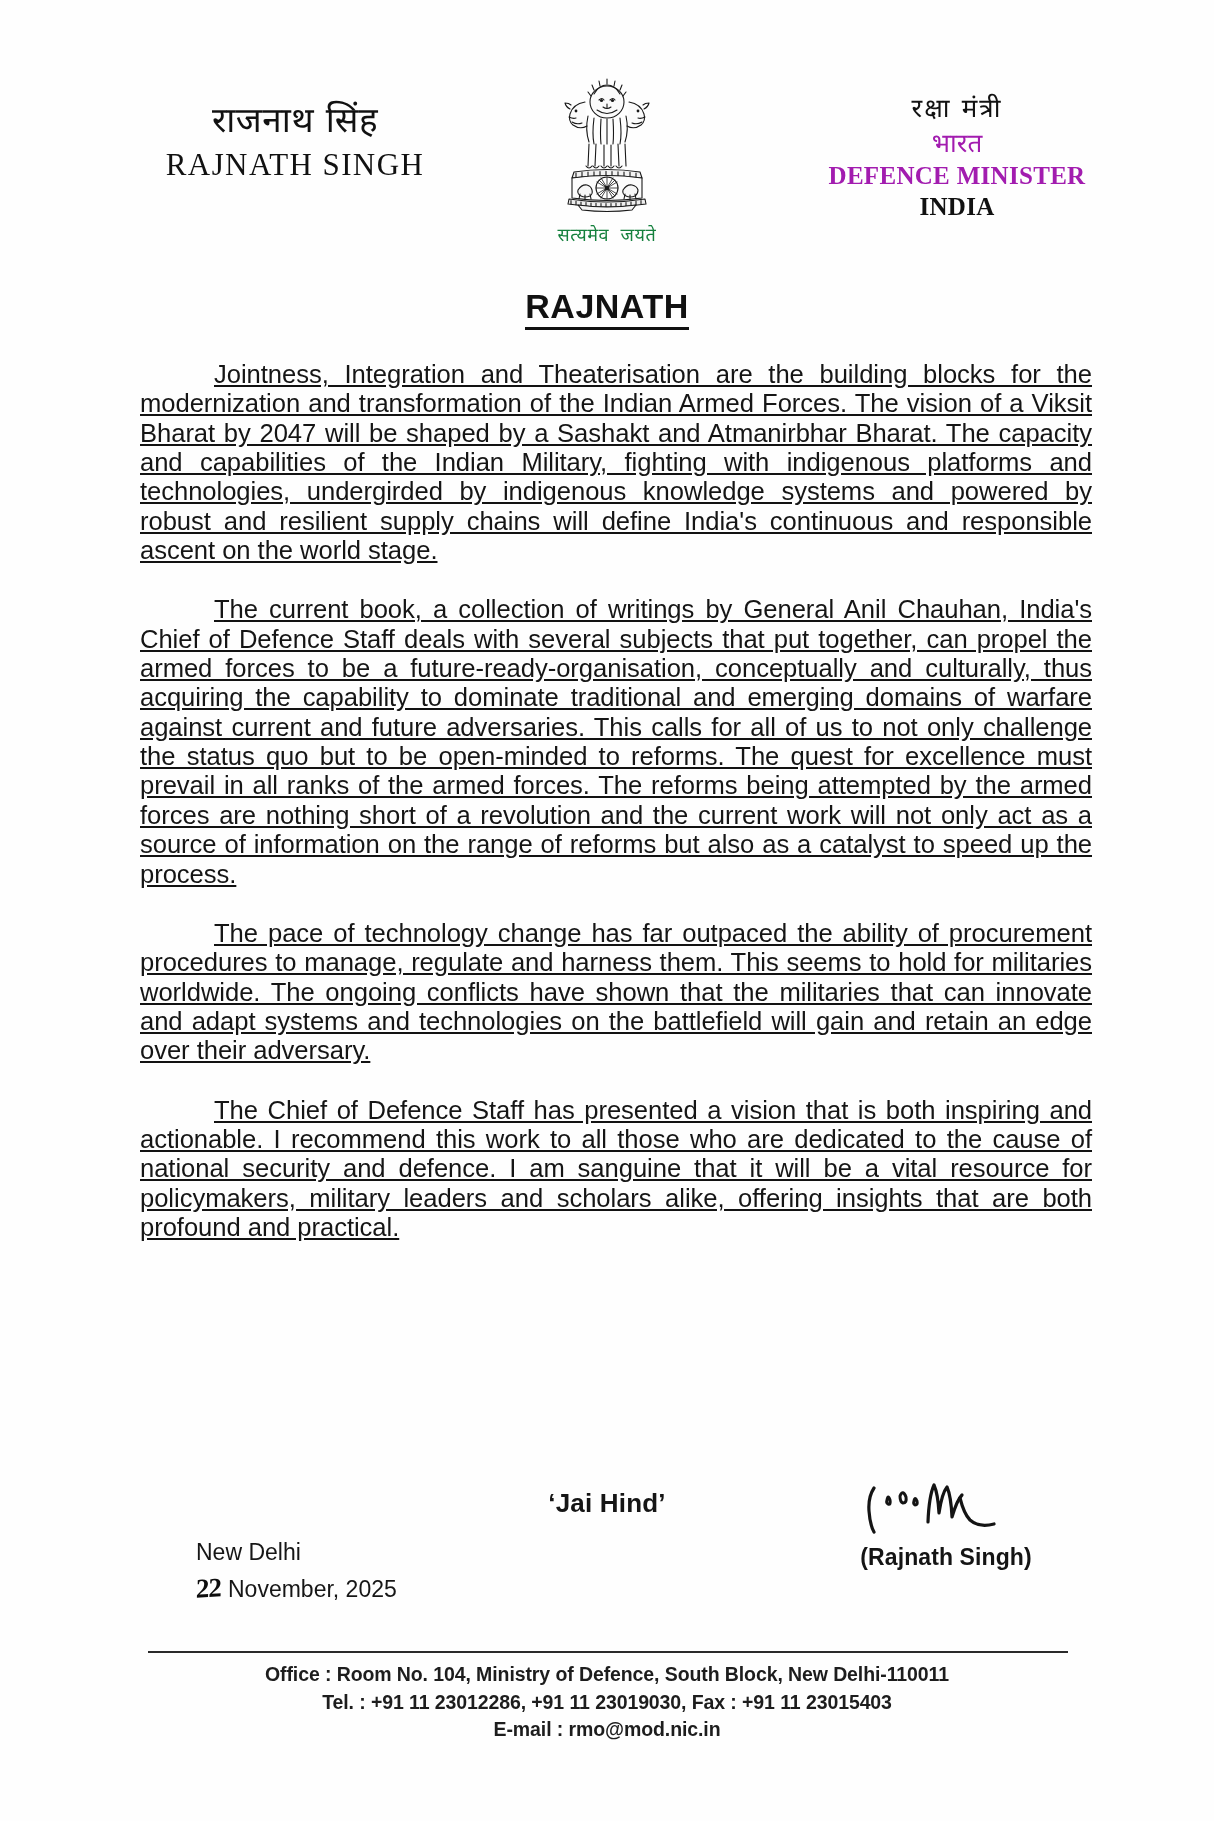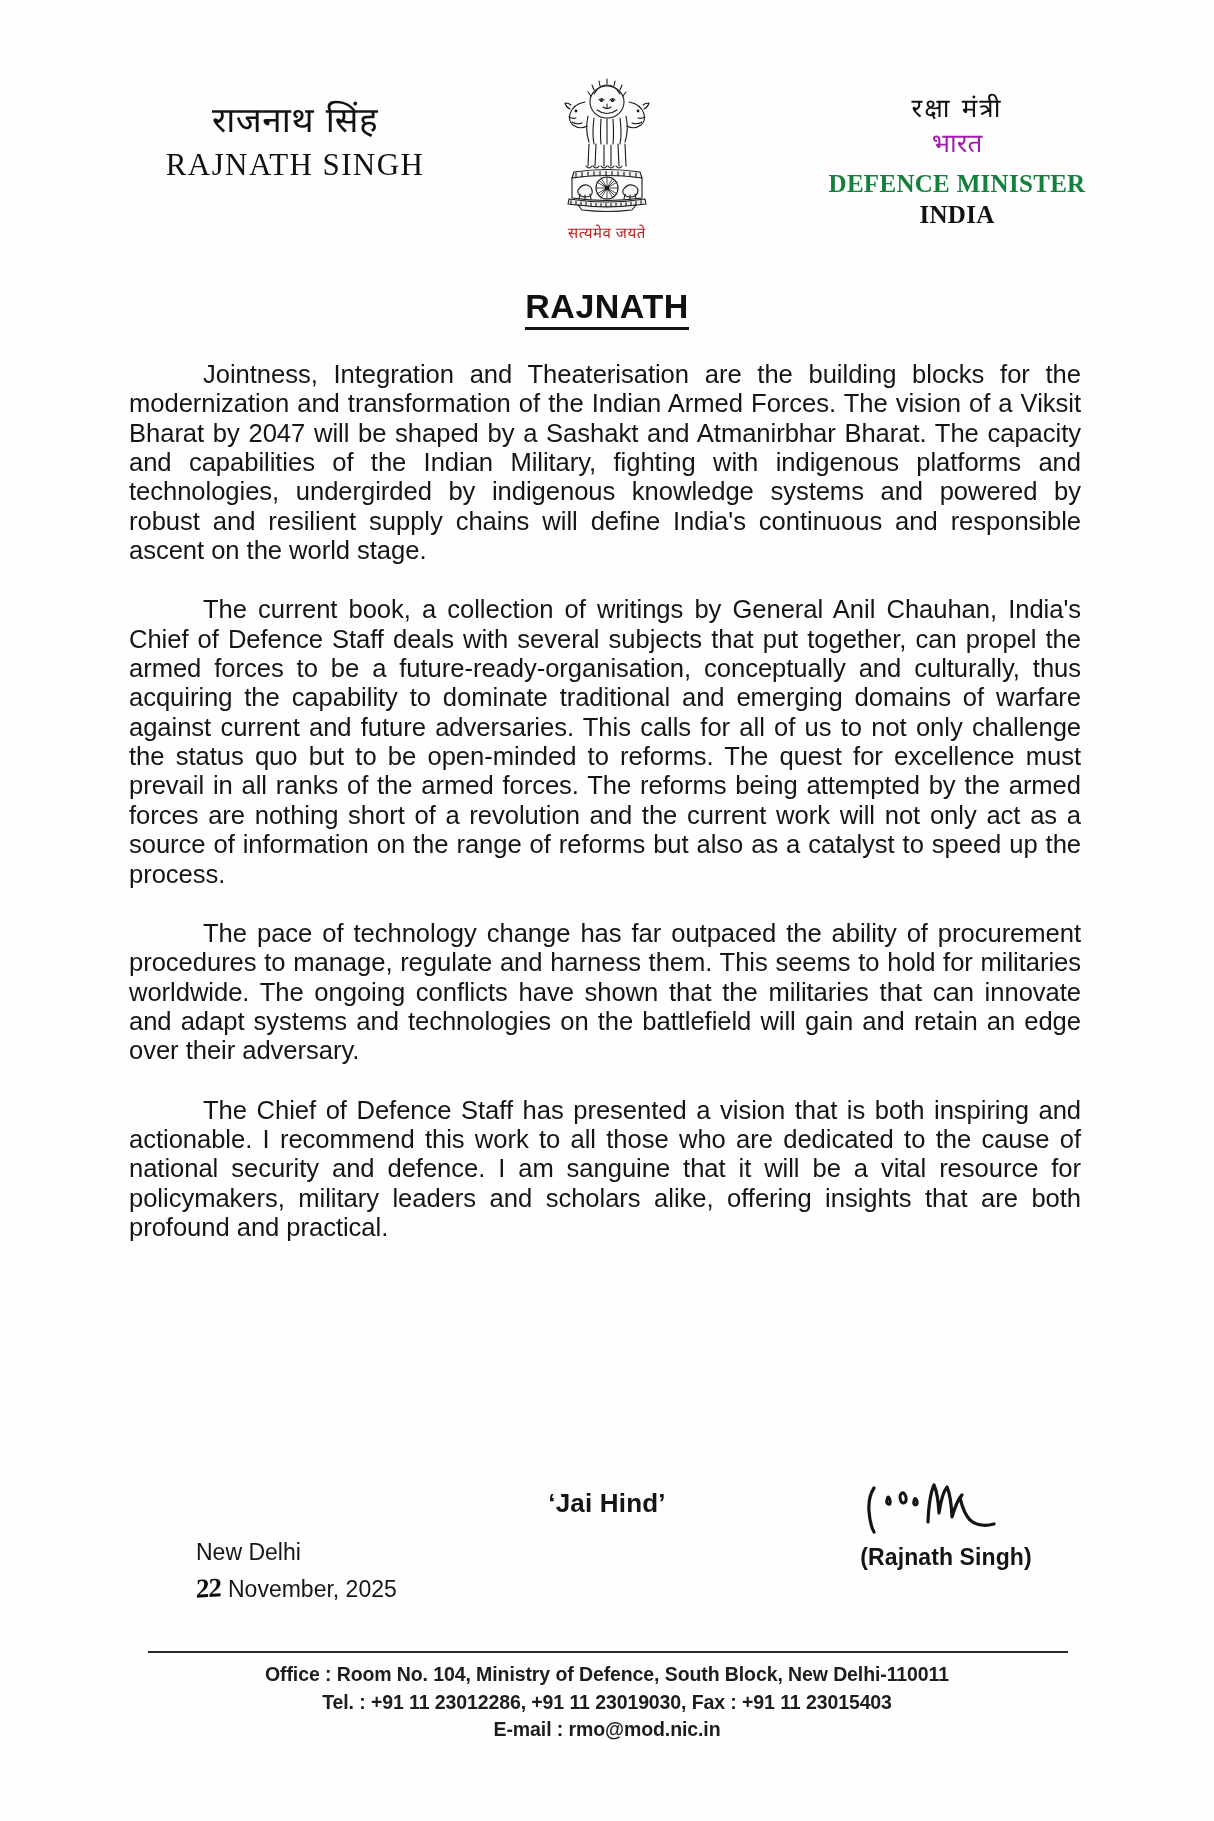--- a/index.html
+++ b/index.html
@@ -75,23 +75,23 @@
     font-size: 26px;
     line-height: 1.25;
     margin-top: 2px;
     color: #a21caf;
   }
   .lh-r-en1 {
     font-family: "Liberation Serif", serif;
     font-weight: bold;
     font-size: 25px;
     line-height: 1.25;
-    margin-top: 9px;
+    margin-top: 1px;
     letter-spacing: 0.3px;
-    color: #15803d;
+    color: #a21caf;
   }
   .lh-r-en2 {
     font-family: "Liberation Serif", serif;
     font-weight: bold;
     font-size: 25px;
     line-height: 1.25;
     letter-spacing: 0.3px;
     color: #111;
   }
 
@@ -103,24 +103,24 @@
     top: 0px;
     width: 200px;
     text-align: center;
   }
   .emblem {
     width: 126px;
     height: 150px;
     display: inline-block;
   }
   .emblem-motto {
-    font-family: Liberation Serif, serif;
-    font-size: 15px;
+    font-family: Liberation Mono, monospace;
+    font-size: 18px;
     letter-spacing: 0.6px;
-    color: #b91c1c;
+    color: #15803d;
     margin-top: -4px;
   }
 
   
   .doc-title {
     position: absolute;
     top: 287px;
     left: 0;
     width: 1214px;
     text-align: center;
@@ -132,22 +132,23 @@
     letter-spacing: 0.5px;
     border-bottom: 3px solid #111;
     padding-bottom: 2px;
     color: #111;
   }
 
   
   .body-col {
     position: absolute;
     top: 360px;
-    left: 129px;
+    left: 140px;
     width: 952px;
+    text-decoration: underline;
   }
   p.para {
     margin: 0 0 30px 0;
     font-family: "Liberation Sans", sans-serif;
     font-size: 25.6px;
     line-height: 1.147;
     text-align: justify;
     text-indent: 74px;
     color: #151515;
     word-spacing: 0px;

